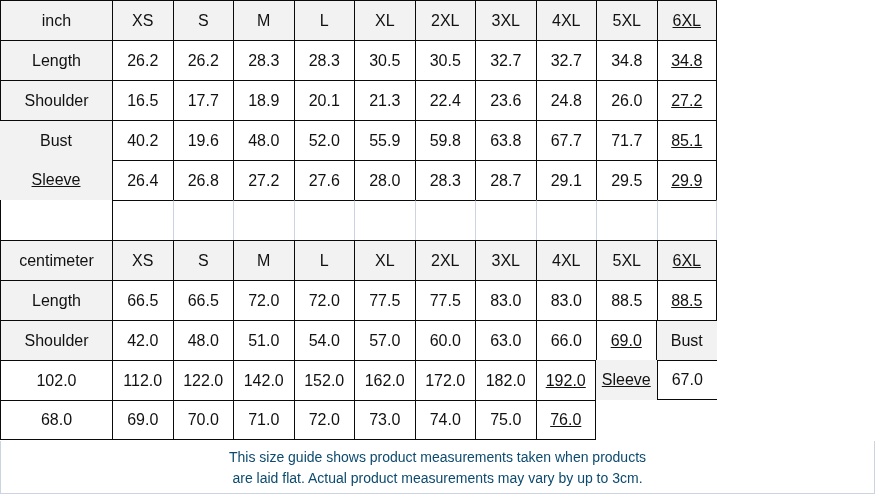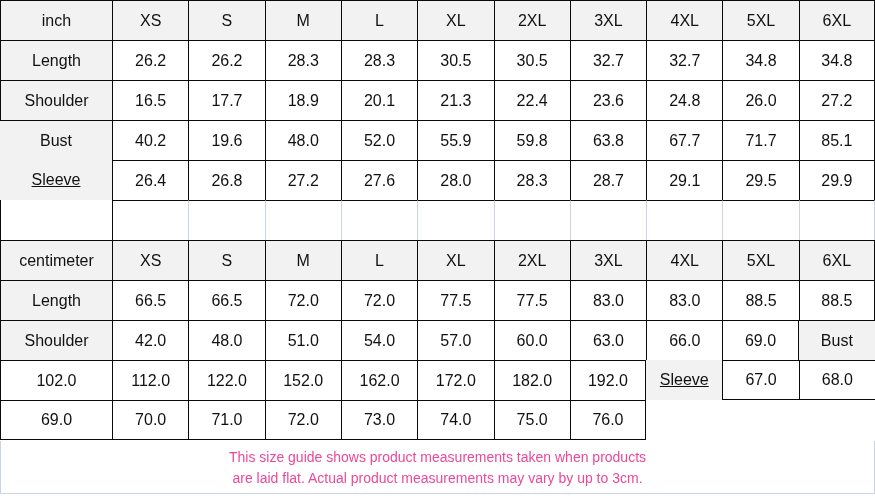--- a/index.html
+++ b/index.html
@@ -9,51 +9,51 @@
     --txt:#111111;
   }
   html,body{margin:0;padding:0;}
   body{
     width:875px;height:498px;position:relative;overflow:hidden;
     background:#ffffff;
     font-family:"Liberation Sans","DejaVu Sans",sans-serif;
     color:var(--txt);
   }
   .size-grid{
-    position:absolute;top:0;left:0;width:875px;
+    position:absolute;top:0;left:0;width:717px;
     display:grid;
     grid-template-columns:112px repeat(10,1fr);
     grid-auto-rows:40px;
   }
   .c{
     box-sizing:border-box;
     display:flex;align-items:center;justify-content:center;
     border-top:1px solid var(--bd);
     border-left:1px solid var(--bd);
     background:#ffffff;
     font-size:16px;
     white-space:nowrap;
   }
   .hdr,.lbl{background:var(--hdr);}
-  .last{border-right:1px solid var(--bd);}
+  .last{border-right:1px solid var(--bd);text-decoration:underline;}
   .bot{border-bottom:1px solid var(--bd);}
   
   .mt{border-left:none;}
   .ms{border-left:none;border-top:none;text-decoration:underline;}
   
   .ef{border-top:none;background:#ffffff;}                 
   .em{border-left:1px solid var(--lt);background:#ffffff;} 
   .emd{border-left-color:var(--bd);}                       
   .ltr{border-right:1px solid var(--lt);}                  
   .footer{
     position:absolute;left:0;top:441px;width:875px;height:53px;
     box-sizing:border-box;
     border:1px solid var(--lt);border-top:none;
     text-align:center;
-    font-size:14px;line-height:21px;color:#ec4899;
+    font-size:14px;line-height:21px;color:#0c4a6e;
     padding-top:6px;
   }
 </style>
 </head>
 <body>
 
 <div class="size-grid" id="size-grid">
     <div class="c lbl hdr">inch</div>
     <div class="c hdr">XS</div>
     <div class="c hdr">S</div>
@@ -149,20 +149,21 @@
     <div class="c val">54.0</div>
     <div class="c val">57.0</div>
     <div class="c val">60.0</div>
     <div class="c val">63.0</div>
     <div class="c val">66.0</div>
     <div class="c val last">69.0</div>
     <div class="c lbl mt">Bust</div>
     <div class="c val">102.0</div>
     <div class="c val">112.0</div>
     <div class="c val">122.0</div>
+    <div class="c val">142.0</div>
     <div class="c val">152.0</div>
     <div class="c val">162.0</div>
     <div class="c val">172.0</div>
     <div class="c val">182.0</div>
     <div class="c val last">192.0</div>
     <div class="c lbl ms">Sleeve</div>
     <div class="c val bot">67.0</div>
     <div class="c val bot">68.0</div>
     <div class="c val bot">69.0</div>
     <div class="c val bot">70.0</div>

